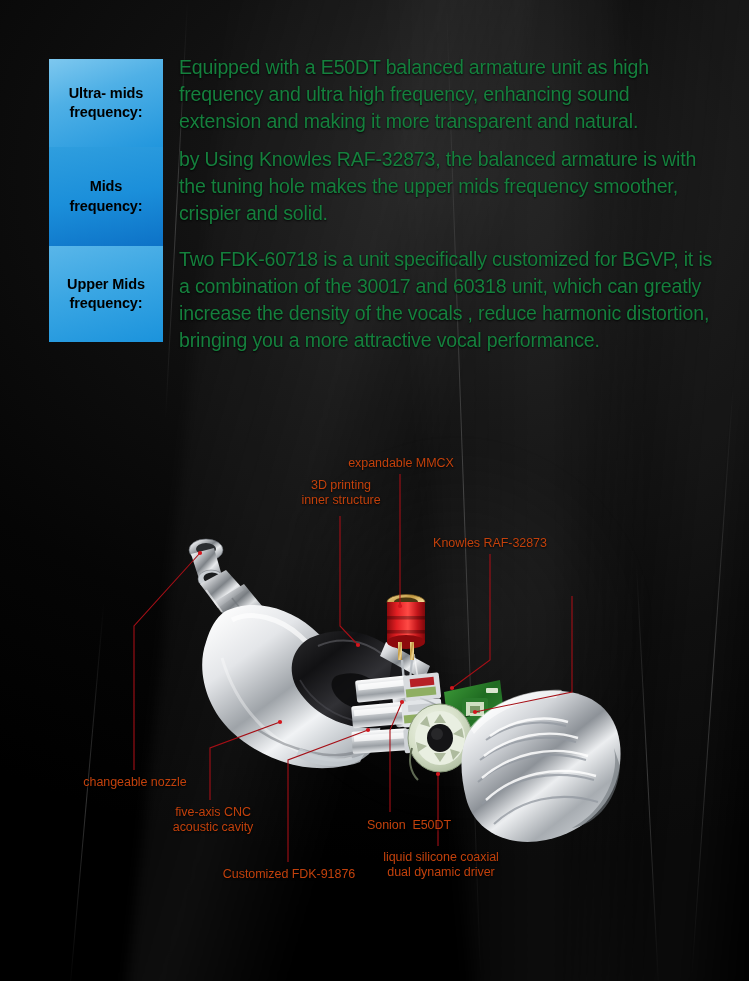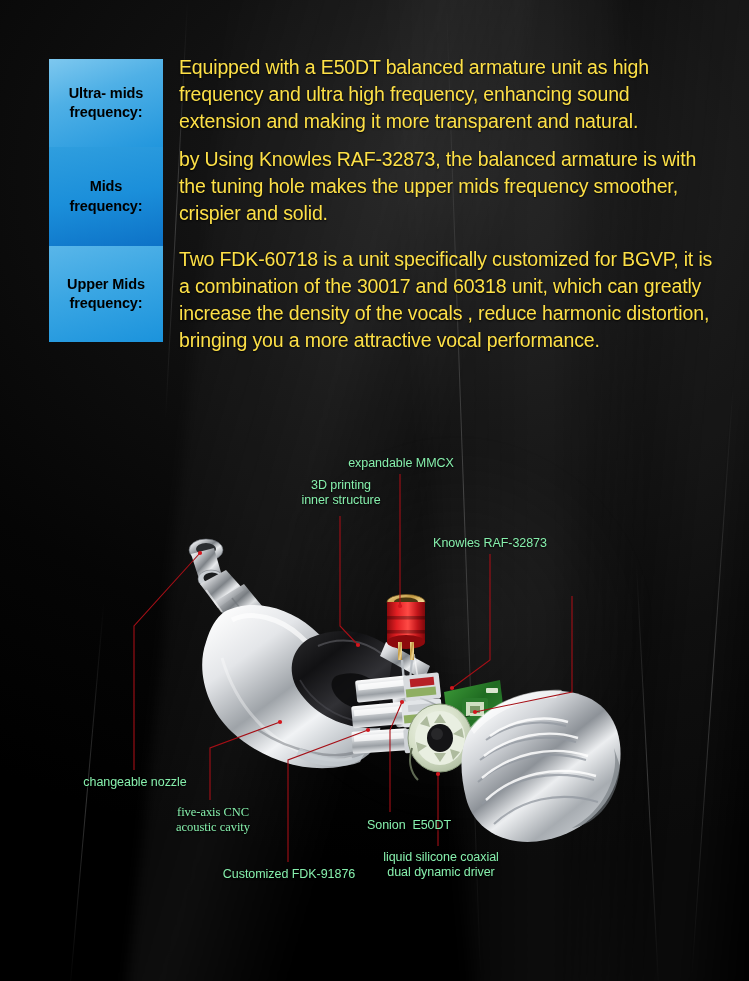--- a/index.html
+++ b/index.html
@@ -46,34 +46,34 @@
     line-height:1.32;letter-spacing:-.1px;
     padding:4px 5px;
   }
   .fb1{height:88px;background:linear-gradient(160deg,#7ec8ef 0%,#4fb0e6 38%,#2196dd 100%);}
   .fb2{height:96px;background:linear-gradient(165deg,#59b6e9 0%,#3aa6e3 45%,#1b93dc 100%);}
   .fb3{height:99px;background:linear-gradient(170deg,#2f9ede 0%,#1b8fda 50%,#0d72c7 100%);}
 
   
   .para{
     position:absolute;left:179px;width:534px;
-    color:#fde047;font-size:19.5px;line-height:27px;letter-spacing:-.15px;
+    color:#15803d;font-size:19.5px;line-height:27px;letter-spacing:-.15px;
     text-shadow:0 1px 2px rgba(0,0,0,.9);
   }
   .p1{top:54px;}
   .p2{top:146px;}
   .p3{top:246px;}
 
   
   .diagram{position:absolute;left:0;top:430px;width:749px;height:500px;}
 
   .lead-svg{position:absolute;left:0;top:0;width:749px;height:500px;overflow:visible;}
 
   .callout{
-    position:absolute;color:#86efac;font-size:12.5px;line-height:15px;
+    position:absolute;color:#c2410c;font-size:12.5px;line-height:15px;
     letter-spacing:-.05px;white-space:pre;text-shadow:0 1px 2px rgba(0,0,0,.95);
   }
   .c-center{text-align:center;}
 
   
   .phone{position:absolute;left:0;top:0;width:749px;height:500px;}
 </style>
 </head>
 <body>
 
@@ -349,21 +349,21 @@
     <div class="callout c-center" style="left:326px;top:26px;width:150px;">expandable MMCX</div>
 
     <div class="callout c-center" style="left:268px;top:48px;width:146px;">3D printing
 inner structure</div>
 
     <div class="callout c-center" style="left:410px;top:106px;width:160px;">Knowles RAF-32873</div>
 
 
     <div class="callout c-center" style="left:60px;top:345px;width:150px;">changeable nozzle</div>
 
-    <div class="callout c-center" style="left:140px;top:375px;width:146px;font-family:Liberation Serif, serif;">five-axis CNC
+    <div class="callout c-center" style="left:140px;top:375px;width:146px;">five-axis CNC
 acoustic cavity</div>
 
     <div class="callout c-center" style="left:210px;top:437px;width:158px;">Customized FDK-91876</div>
 
     <div class="callout c-center" style="left:336px;top:388px;width:146px;">Sonion  E50DT</div>
 
     <div class="callout c-center" style="left:362px;top:420px;width:158px;">liquid silicone coaxial
 dual dynamic driver</div>
 
   </div>

